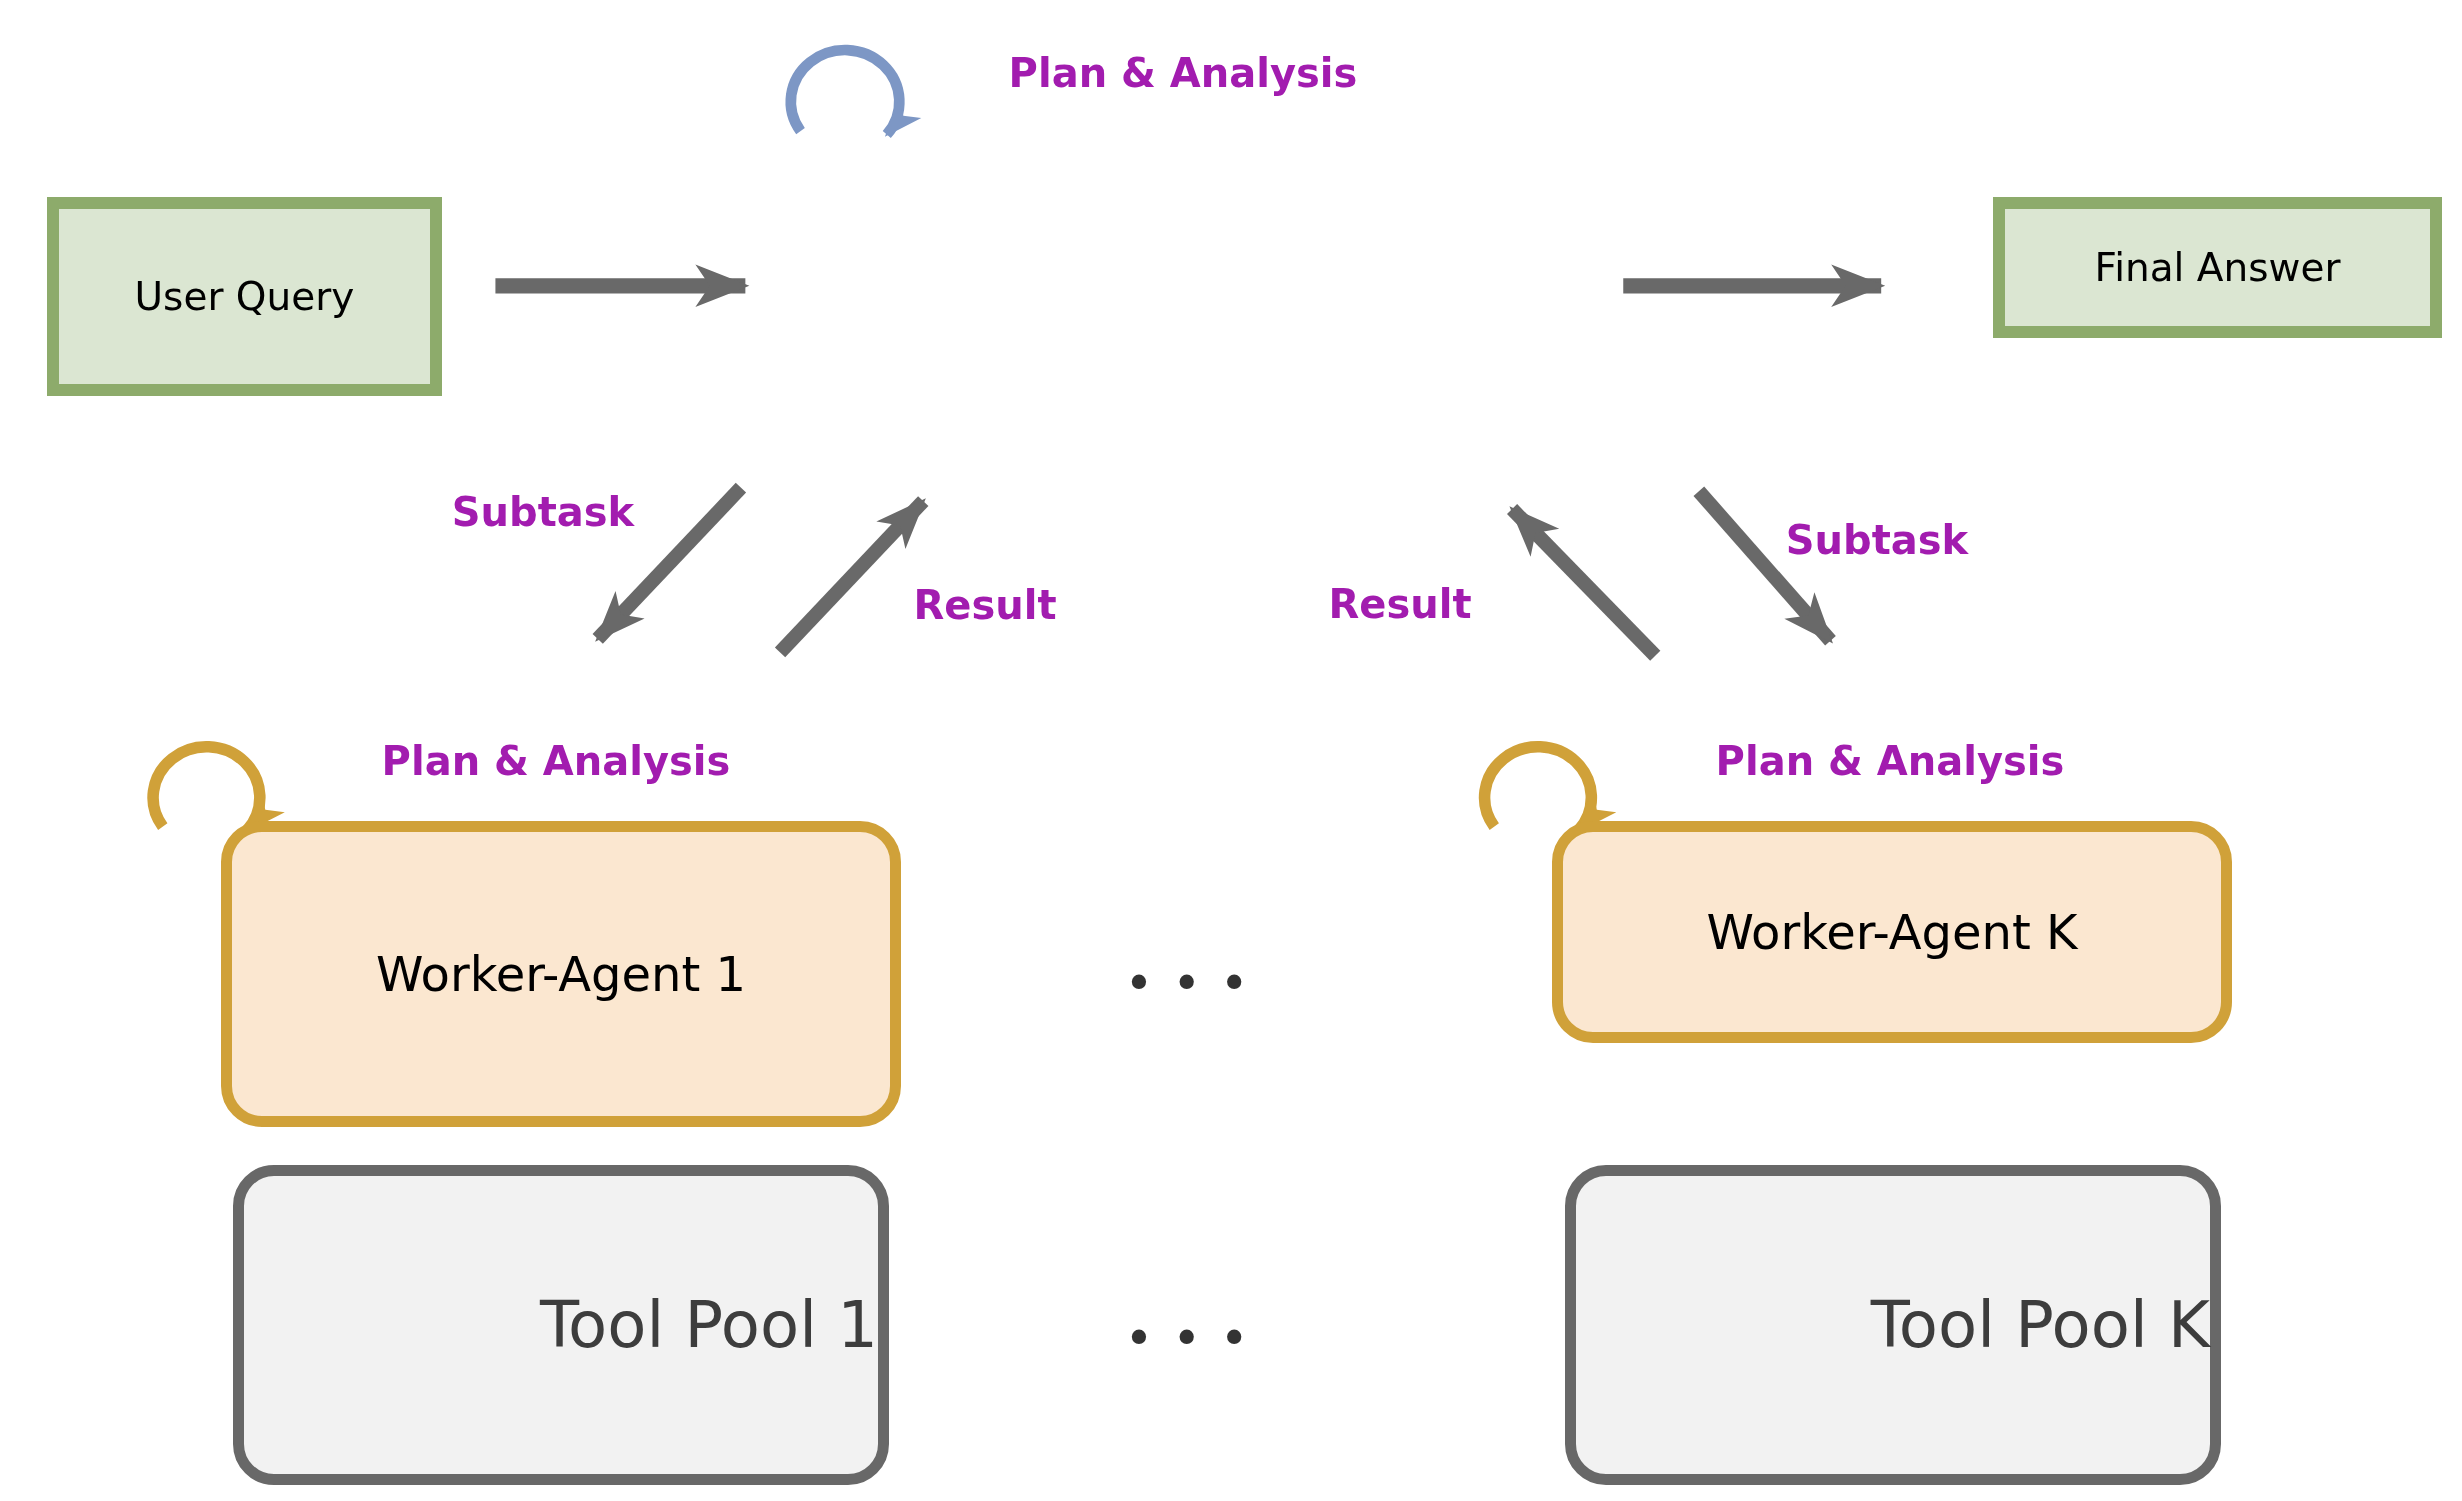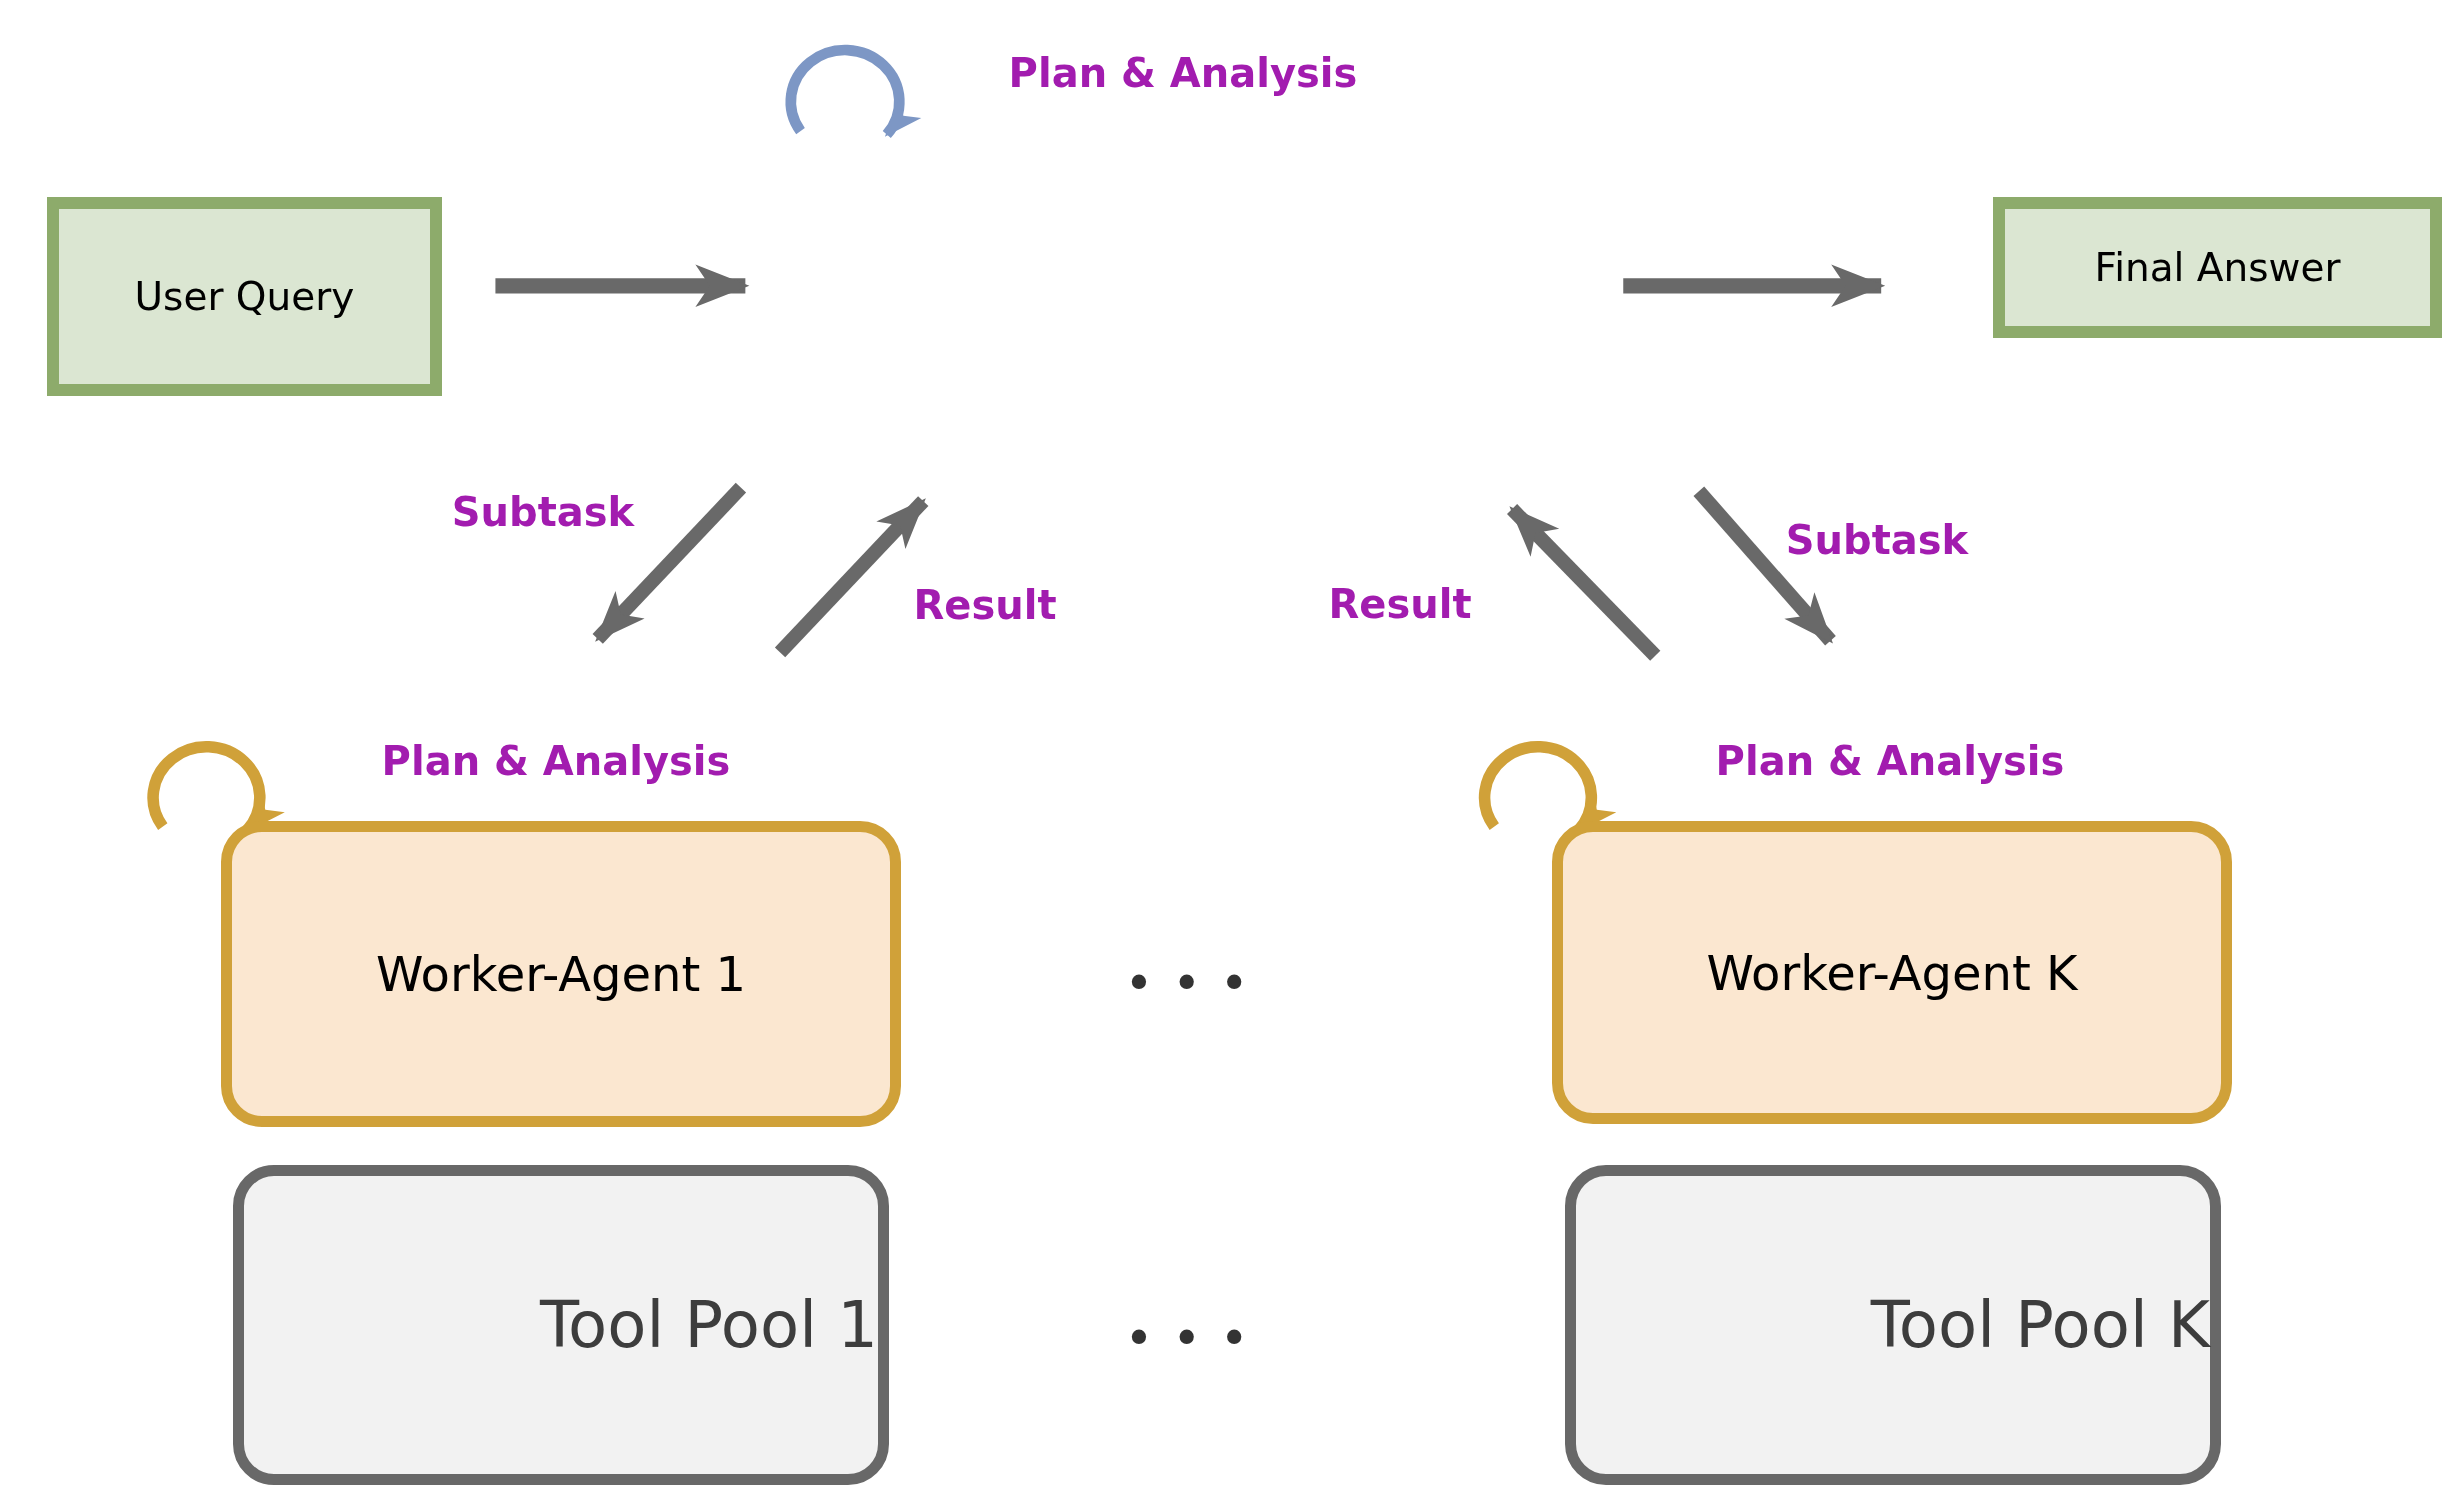--- a/index.html
+++ b/index.html
@@ -82,21 +82,21 @@
 
 
   <div class="node node-green" style="left:1993px;top:185px;width:449px;height:141px">
     <span>Final Answer</span>
   </div>
 
   <div class="node node-gold" style="left:221px;top:821px;width:680px;height:306px">
     <span>Worker-Agent 1</span>
   </div>
 
-  <div class="node node-gold" style="left:1552px;top:821px;width:680px;height:303px">
+  <div class="node node-gold" style="left:1552px;top:821px;width:680px;height:222px">
     <span>Worker-Agent K</span>
   </div>
 
   <div class="node node-gray" style="left:233px;top:1165px;width:656px;height:320px">
     <span>Tool Pool 1</span>
   </div>
 
   <div class="node node-gray" style="left:1565px;top:1165px;width:656px;height:320px">
     <span>Tool Pool K</span>
   </div>

